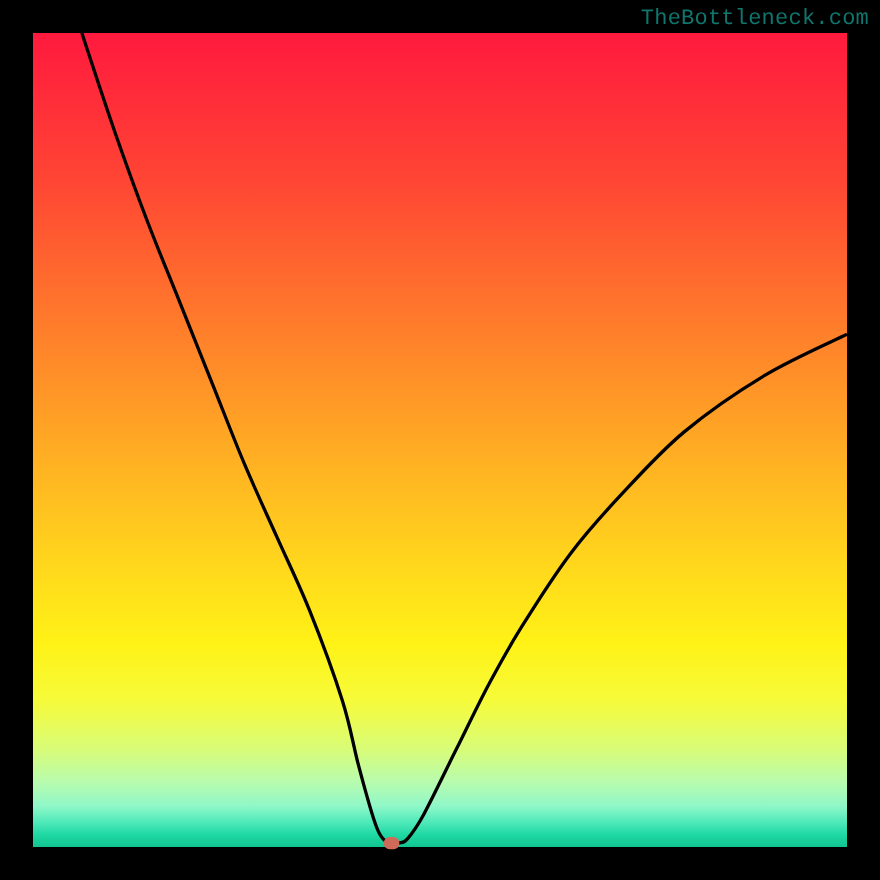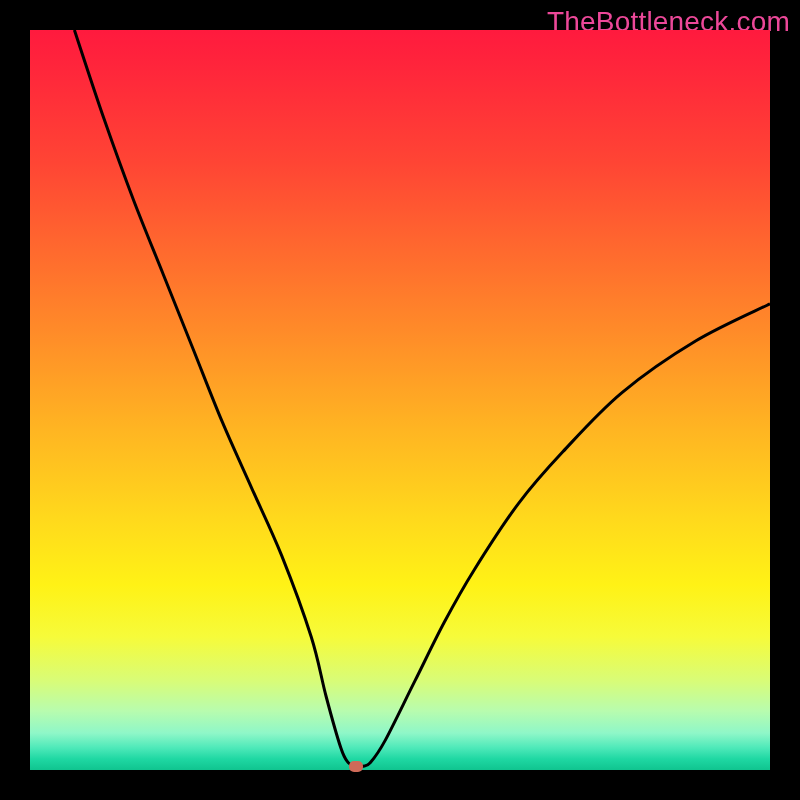--- a/index.html
+++ b/index.html
@@ -38,24 +38,25 @@
       #b8fcae 92%,
       #8ff7c8 95%,
       #4ee9b9 97%,
       #1fd8a3 98.5%,
       #10c48f 100%);
   }
   .attribution {
     position: absolute;
     top: 6px;
     right: 10px;
-    color: #ec4899;
-    font-size: 28px;
+    color: #0f766e;
+    font-size: 20px;
     font-weight: 500;
     letter-spacing: 0.2px;
+    font-family: Liberation Mono, monospace;
   }
   svg.curve {
     position: absolute;
     left: 0;
     top: 0;
     width: 740px;
     height: 740px;
   }
   .marker {
     position: absolute;

